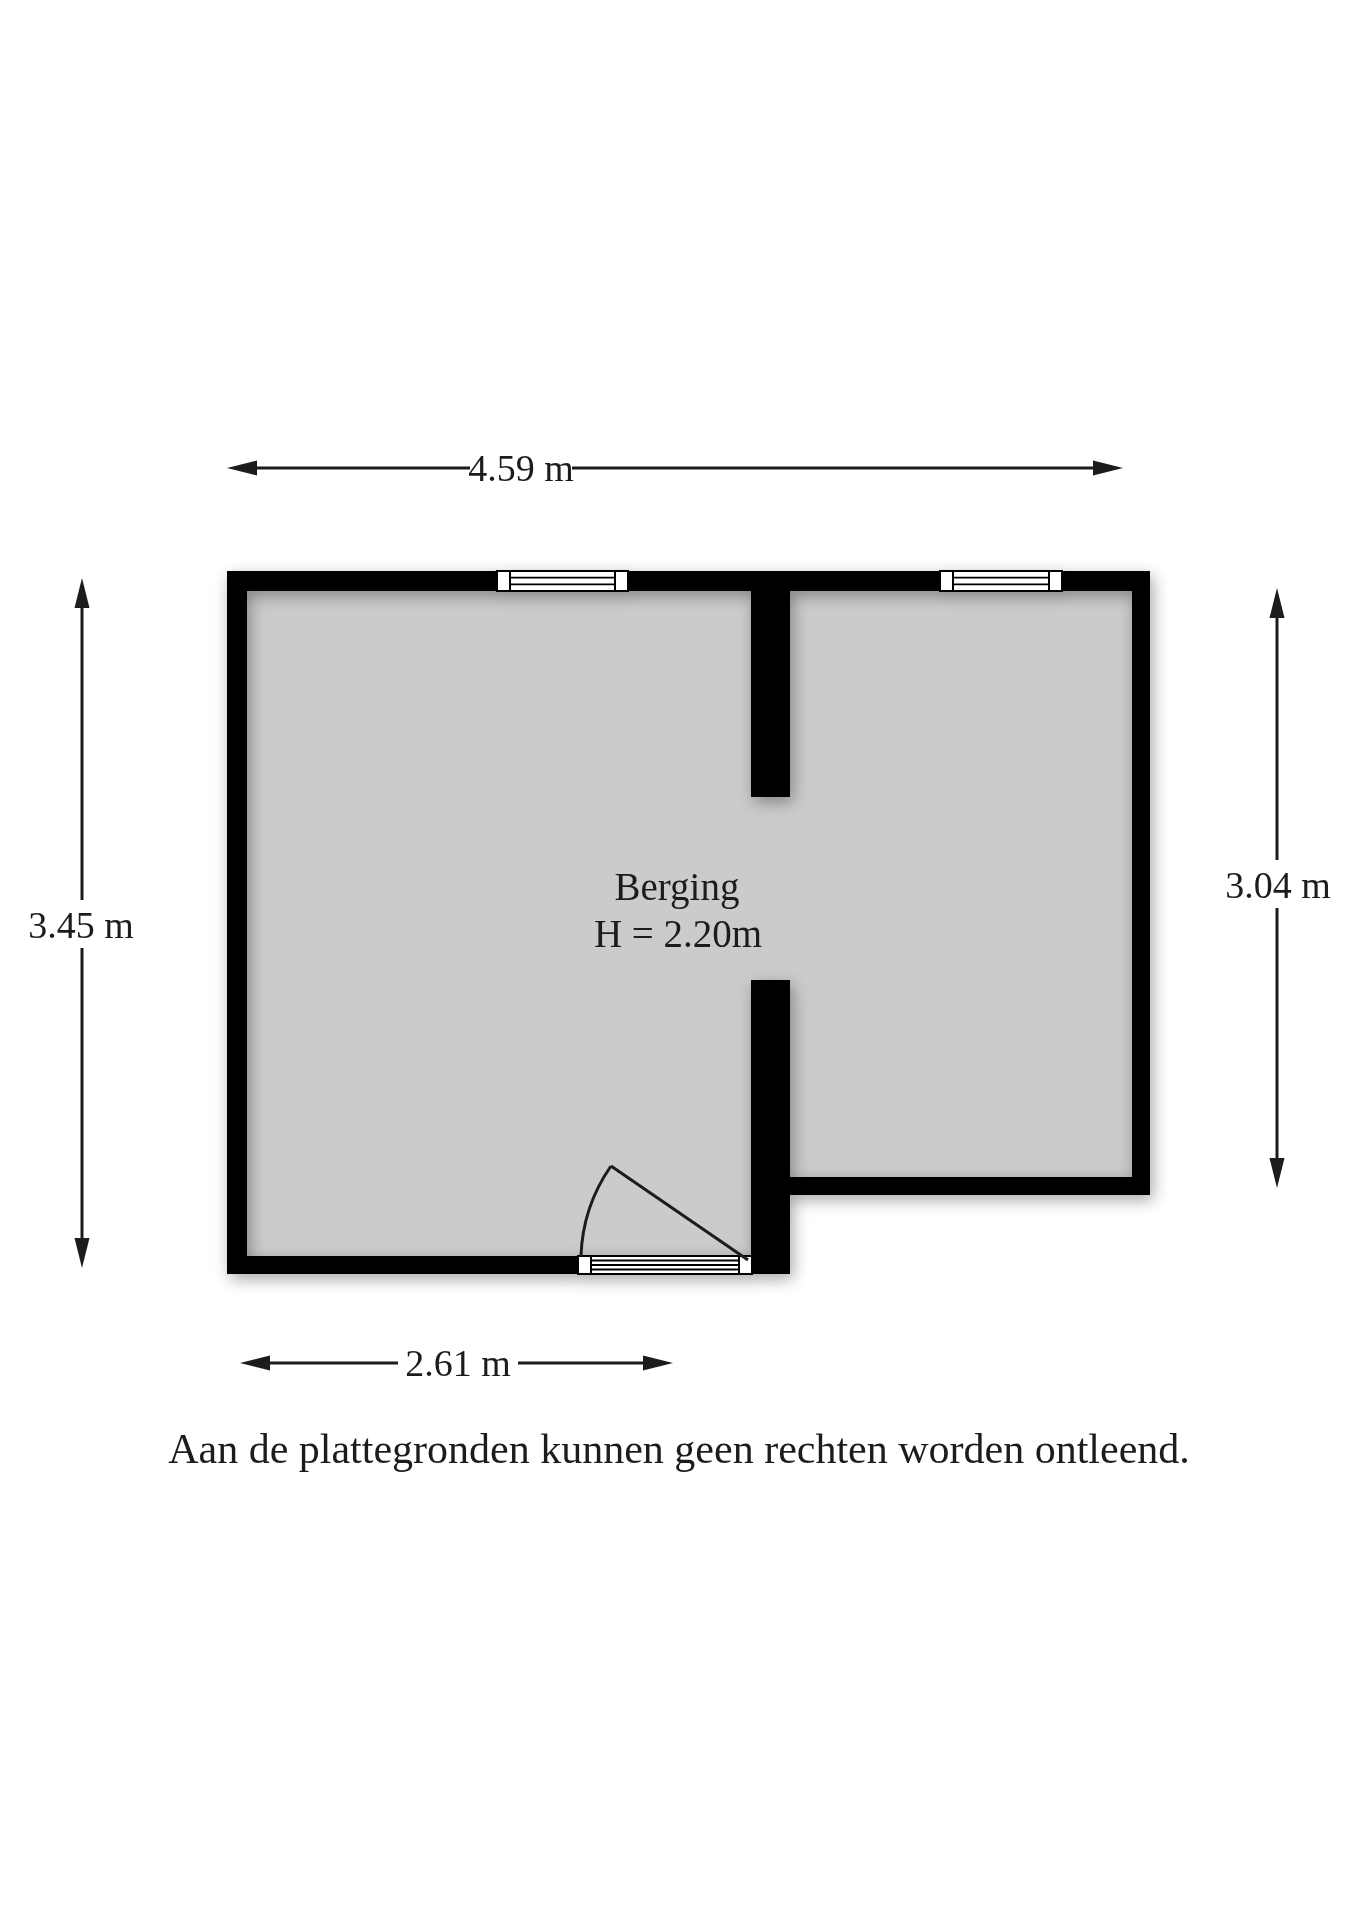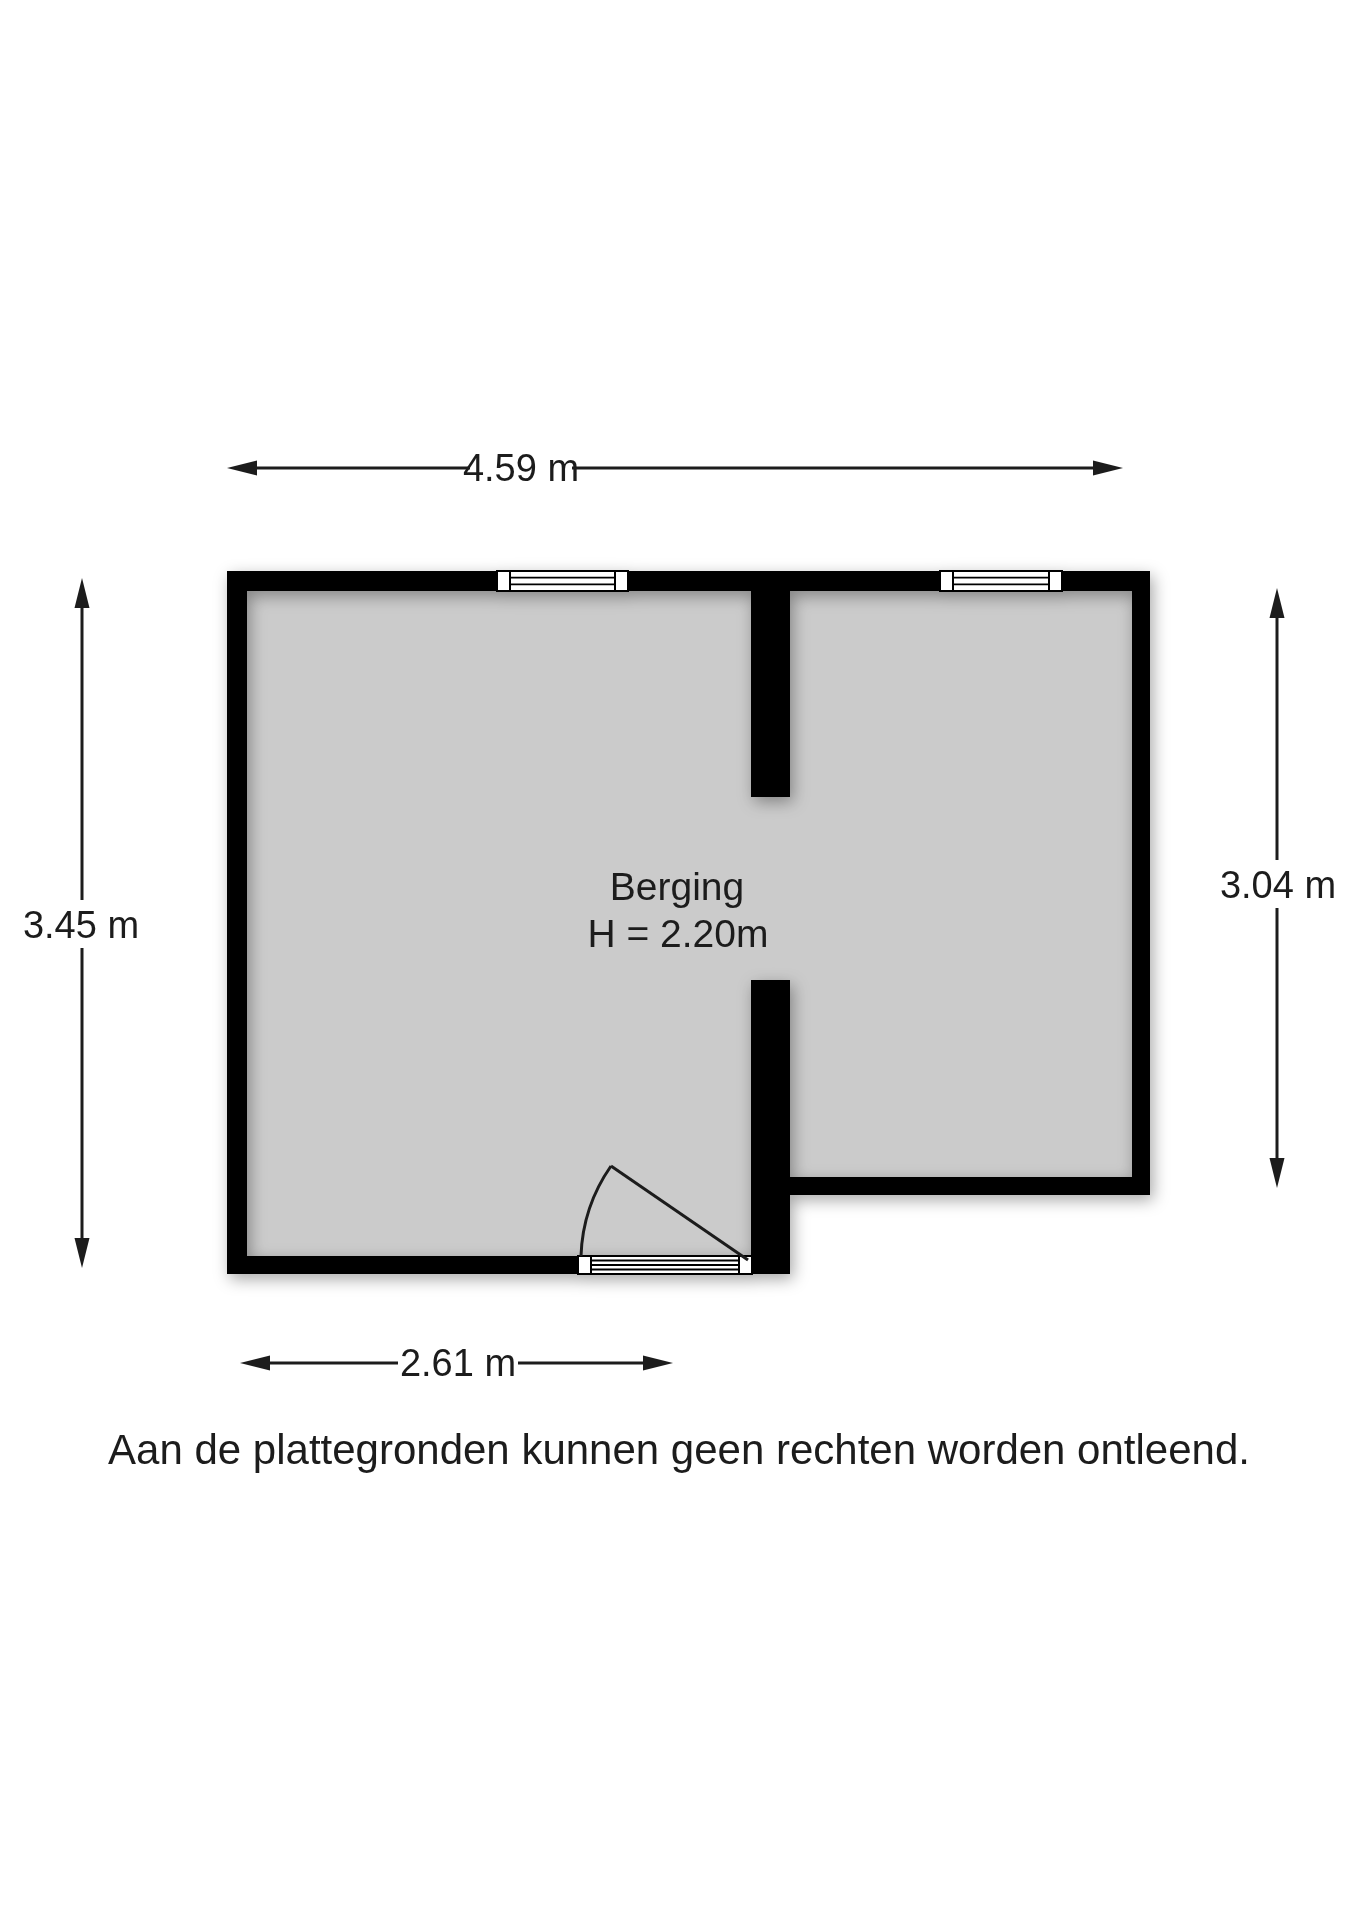--- a/index.html
+++ b/index.html
@@ -1,21 +1,21 @@
 <!DOCTYPE html>
 <html style="--wall: #000000; --floor: #cbcbcb; --ink: #1c1c1c; --window_fill: #ffffff; --background: #ffffff;"><head>
 <meta charset="utf-8">
 <style>
   :root{
     --wall:#000000; --floor:#cbcbcb; --ink:#1c1c1c; --window_fill:#ffffff; --background:#ffffff;
   }
   html,body{margin:0;padding:0;background:var(--background);}
   #stage{
     position:relative;width:1358px;height:1608px;background:var(--background);
-    font-family:Liberation Sans, sans-serif;
+    font-family:Liberation Serif, serif;
   }
   svg{display:block;}
   .wall{fill:var(--wall);}
   .floor{fill:var(--floor);}
   .sym-frame{fill:var(--window_fill);stroke:var(--wall);stroke-width:2;}
   .sym-cap{fill:var(--window_fill);stroke:var(--wall);stroke-width:2;}
   .sym-line{stroke:var(--wall);stroke-width:1.8;fill:none;}
   .door-line{stroke:var(--ink);stroke-width:3;fill:none;}
   .dim-line{stroke:var(--ink);stroke-width:3;}
   .dim-head{fill:var(--ink);stroke:none;}

